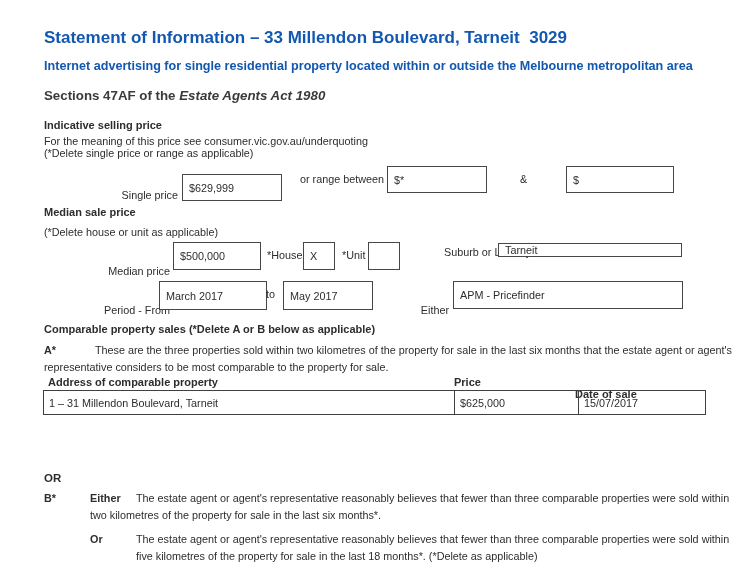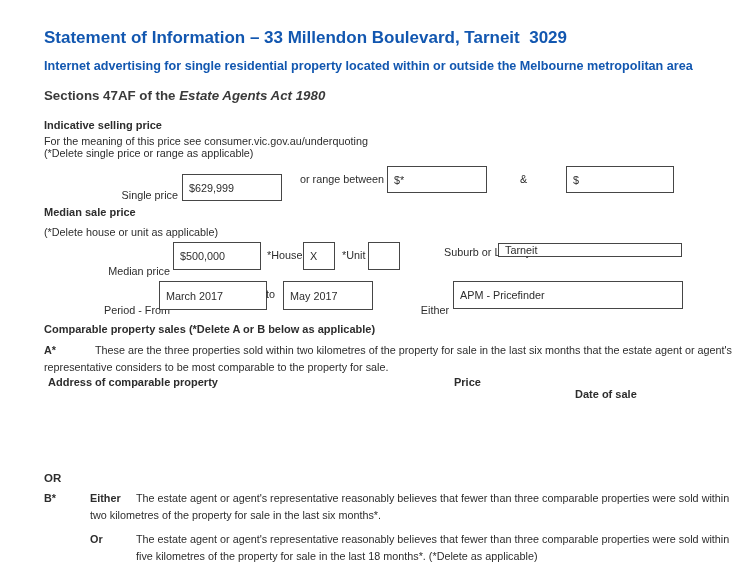--- a/index.html
+++ b/index.html
@@ -79,20 +79,25 @@
   <div class="abs para-lbl" style="left:44px; top:344px;">A*</div>
   <div class="abs para" style="left:95px; top:344px;">These are the three properties sold within two kilometres of the property for sale in the last six months that the estate agent or agent's</div>
   <div class="abs para" style="left:44px; top:361px;">representative considers to be most comparable to the property for sale.</div>
 
   <div class="abs thdr" style="left:48px; top:376px;">Address of comparable property</div>
   <div class="abs thdr" style="left:454px; top:376px;">Price</div>
   <div class="abs thdr" style="left:575px; top:388px;">Date of sale</div>
 
   <table class="comp-table">
     <tbody>
+        <tr>
+      <td class="col-addr">1 – 31 Millendon Boulevard, Tarneit</td>
+      <td class="col-price">$625,000</td>
+      <td class="col-date">15/07/2017</td>
+    </tr>
   </tbody>
     </table>
 
   <div class="abs h2" style="left:44px; top:472px; font-size:11.5px;">OR</div>
 
   <div class="abs para-lbl" style="left:44px; top:492px;">B*</div>
   <div class="abs para-lbl" style="left:90px; top:492px;">Either</div>
   <div class="abs para" style="left:136px; top:492px;">The estate agent or agent's representative reasonably believes that fewer than three comparable properties were sold within</div>
   <div class="abs para" style="left:90px; top:509px;">two kilometres of the property for sale in the last six months*.</div>
 

